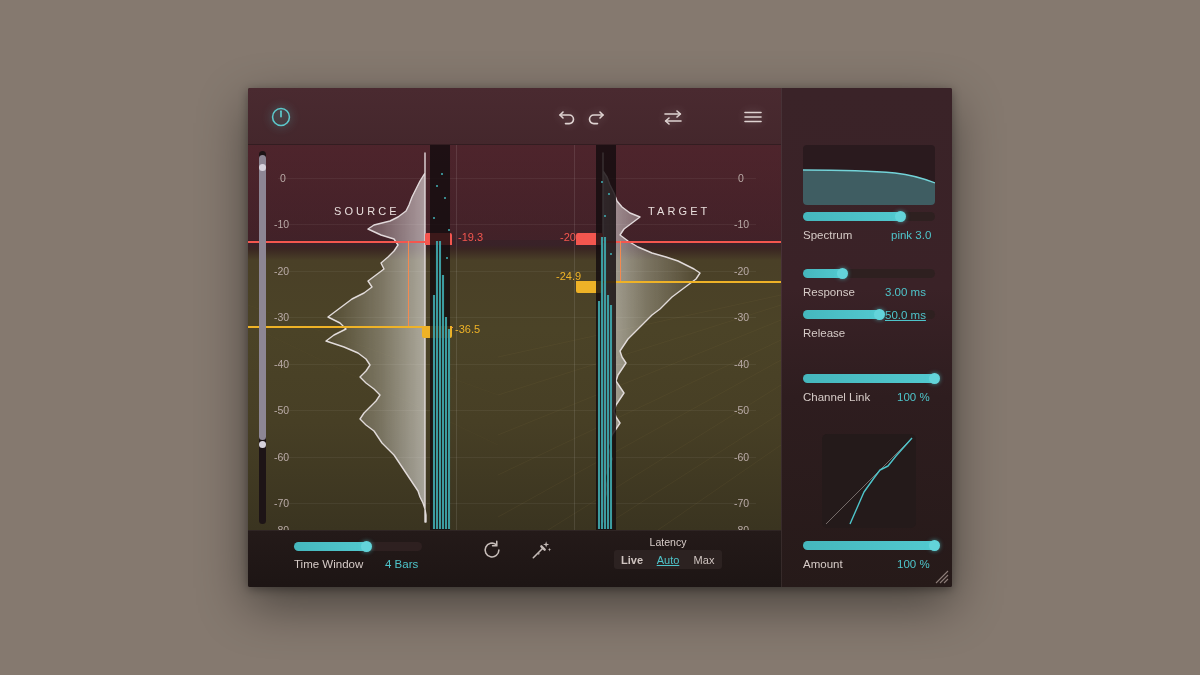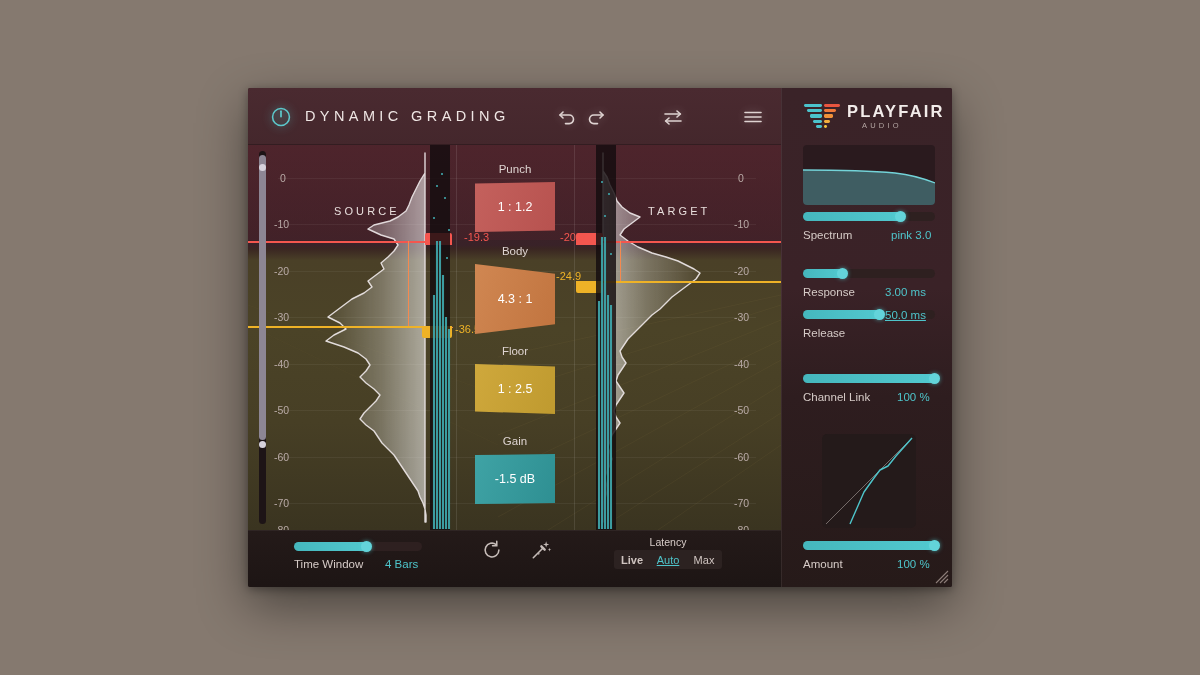--- a/index.html
+++ b/index.html
@@ -160,21 +160,20 @@
 
     <div class="main-col">
 
       <div class="header">
         <div class="power" id="power-btn">
           <svg width="22" height="22" viewBox="0 0 24 24" fill="none" stroke="#5fd8da" stroke-width="1.7" stroke-linecap="round">
             <circle cx="12" cy="12" r="9.2" stroke="#5fd8da" stroke-opacity=".9"></circle>
             <path d="M12 5.6 L12 11.6"></path>
           </svg>
         </div>
-        <div class="title">DYNAMIC GRADING</div>
 
         <div class="hicon" id="undo-btn">
           <svg width="24" height="24" viewBox="0 0 24 24" fill="none" stroke="#ece2e0" stroke-width="1.6" stroke-linecap="round" stroke-linejoin="round">
             <path d="M8 7 L5 10 L8 13"></path>
             <path d="M5 10 H14.2 A4.3 4.3 0 0 1 14.2 18.6 H10.5"></path>
           </svg>
         </div>
         <div class="hicon" id="redo-btn">
           <svg width="24" height="24" viewBox="0 0 24 24" fill="none" stroke="#ece2e0" stroke-width="1.6" stroke-linecap="round" stroke-linejoin="round">
             <path d="M16 7 L19 10 L16 13"></path>
@@ -281,21 +280,21 @@
                    L355,366 L355,377 L355,377 Z" fill="url(#tgtfill)" stroke="#efe9ea" stroke-width="1.4" stroke-linejoin="round" opacity="0.92"></path>
         </svg>
 
         <div class="thr red" style="left:0px;top:96px;width:177px;"></div>
         <div class="thr-tab red" style="left:177px;top:88px;width:27px;"></div>
         <div class="thr-box" style="left:160px;top:96px;width:44px;height:86px;
              border-color:#f5894f;border-top:none;border-right:none;"></div>
         <div class="thr amber" style="left:0px;top:181px;width:174px;"></div>
         <div class="thr-tab amber" style="left:174px;top:181px;width:30px;border-radius:0 0 2px 2px;"></div>
 
-        <div class="readout ro-red" style="left:210px;top:86px;margin-left:6px;">-19.3</div>
+        <div class="readout ro-red" style="left:210px;top:86px;">-19.3</div>
         <div class="readout ro-amber" style="left:207px;top:178px;">-36.5</div>
 
         <div class="meterbox" style="left:182px;top:-2px;height:392px;background:rgba(20,12,15,.82);"></div>
         <svg class="wave" width="533" height="385">
           <g stroke="#3fa8ad" stroke-width="2.1" opacity=".92">
             <line x1="186" y1="384" x2="186" y2="150"></line>
             <line x1="189" y1="384" x2="189" y2="96"></line>
             <line x1="192" y1="384" x2="192" y2="96"></line>
             <line x1="195" y1="384" x2="195" y2="130"></line>
             <line x1="198" y1="384" x2="198" y2="172"></line>
@@ -336,38 +335,20 @@
             <rect x="356" y="70" width="2" height="2"></rect>
               <rect x="362" y="108" width="2" height="2"></rect>
           </g>
         </svg>
 
         <div class="divider" id="div-left"></div>
         <div class="divider" id="div-right"></div>
         <div class="glabel" id="src-label">SOURCE</div>
         <div class="glabel" id="tgt-label">TARGET</div>
 
-        <div class="band-col">
-          <div class="band" id="band-punch">
-            <div class="bl">Punch</div>
-            <div class="bx">1 : 1.2</div>
-          </div>
-          <div class="band" id="band-body">
-            <div class="bl">Body</div>
-            <div class="bx">4.3 : 1</div>
-          </div>
-          <div class="band" id="band-floor">
-            <div class="bl">Floor</div>
-            <div class="bx">1 : 2.5</div>
-          </div>
-          <div class="band" id="band-gain">
-            <div class="bl">Gain</div>
-            <div class="bx">-1.5 dB</div>
-          </div>
-        </div>
       </div>
 
       <div class="vslider">
         <div class="vtrack"></div>
         <div class="vfill"></div>
         <div class="vhandle" style="top:19px;"></div>
         <div class="vhandle" style="top:296px;"></div>
       </div>
 
       <div class="botbar">
@@ -400,36 +381,20 @@
             <div style="width:36px;font-weight:bold;">Live</div>
             <div class="on" style="width:36px;text-decoration:underline;">Auto</div>
             <div style="width:36px;">Max</div>
           </div>
         </div>
       </div>
     </div>
 
     <div class="side-col">
 
-      <div class="logo">
-        <div class="bars">
-          <i style="left:0px;top:0px;width:18px;background:#4bc3cc;"></i>
-          <i style="left:20px;top:0px;width:16px;background:#e8553f;"></i>
-          <i style="left:3px;top:5.2px;width:15px;background:#4bc3cc;"></i>
-          <i style="left:20px;top:5.2px;width:12px;background:#ef7a3a;"></i>
-          <i style="left:6px;top:10.4px;width:12px;background:#4bc3cc;"></i>
-          <i style="left:20px;top:10.4px;width:9px;background:#f0913a;"></i>
-          <i style="left:9px;top:15.6px;width:9px;background:#4bc3cc;"></i>
-          <i style="left:20px;top:15.6px;width:6px;background:#f2ae3c;"></i>
-          <i style="left:12px;top:20.8px;width:6px;background:#4bc3cc;"></i>
-          <i style="left:20px;top:20.8px;width:3px;background:#f2c23c;"></i>
-        </div>
-        <div class="lgtext">PLAYFAIR</div>
-        <div class="lgsub">AUDIO</div>
-      </div>
 
       <div class="spectrum-box">
         <svg width="132" height="60">
           <path d="M0,25 C40,25 70,26 92,28 C110,30 122,34 132,38 L132,60 L0,60 Z" fill="#4c8187" fill-opacity=".65"></path>
           <path d="M0,25 C40,25 70,26 92,28 C110,30 122,34 132,38" fill="none" stroke="#73d3d8" stroke-width="1.3"></path>
         </svg>
       </div>
       <div class="slider" style="left:22px;top:124px;width:132px;">
         <div class="sfill" id="sp-fill" style="width: 97.68px;"></div>
         <div class="sknob" id="sp-knob" style="left: 91.68px;"></div>

